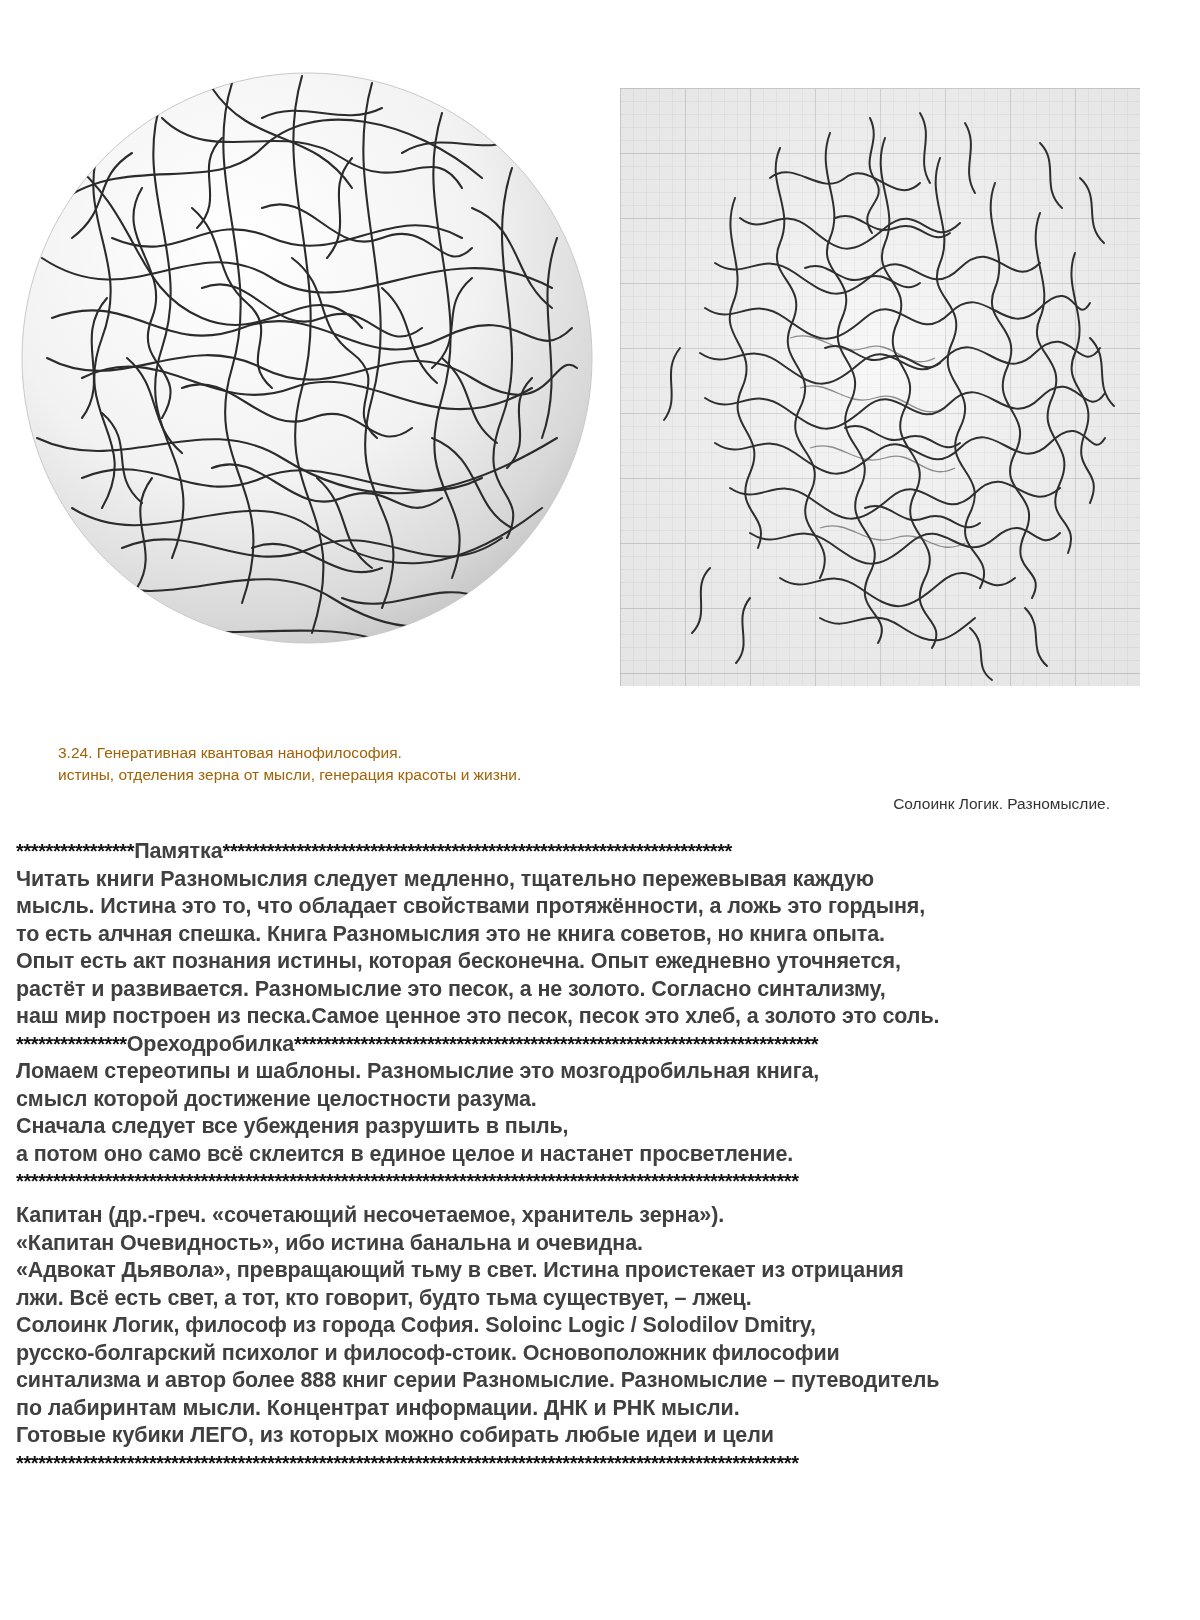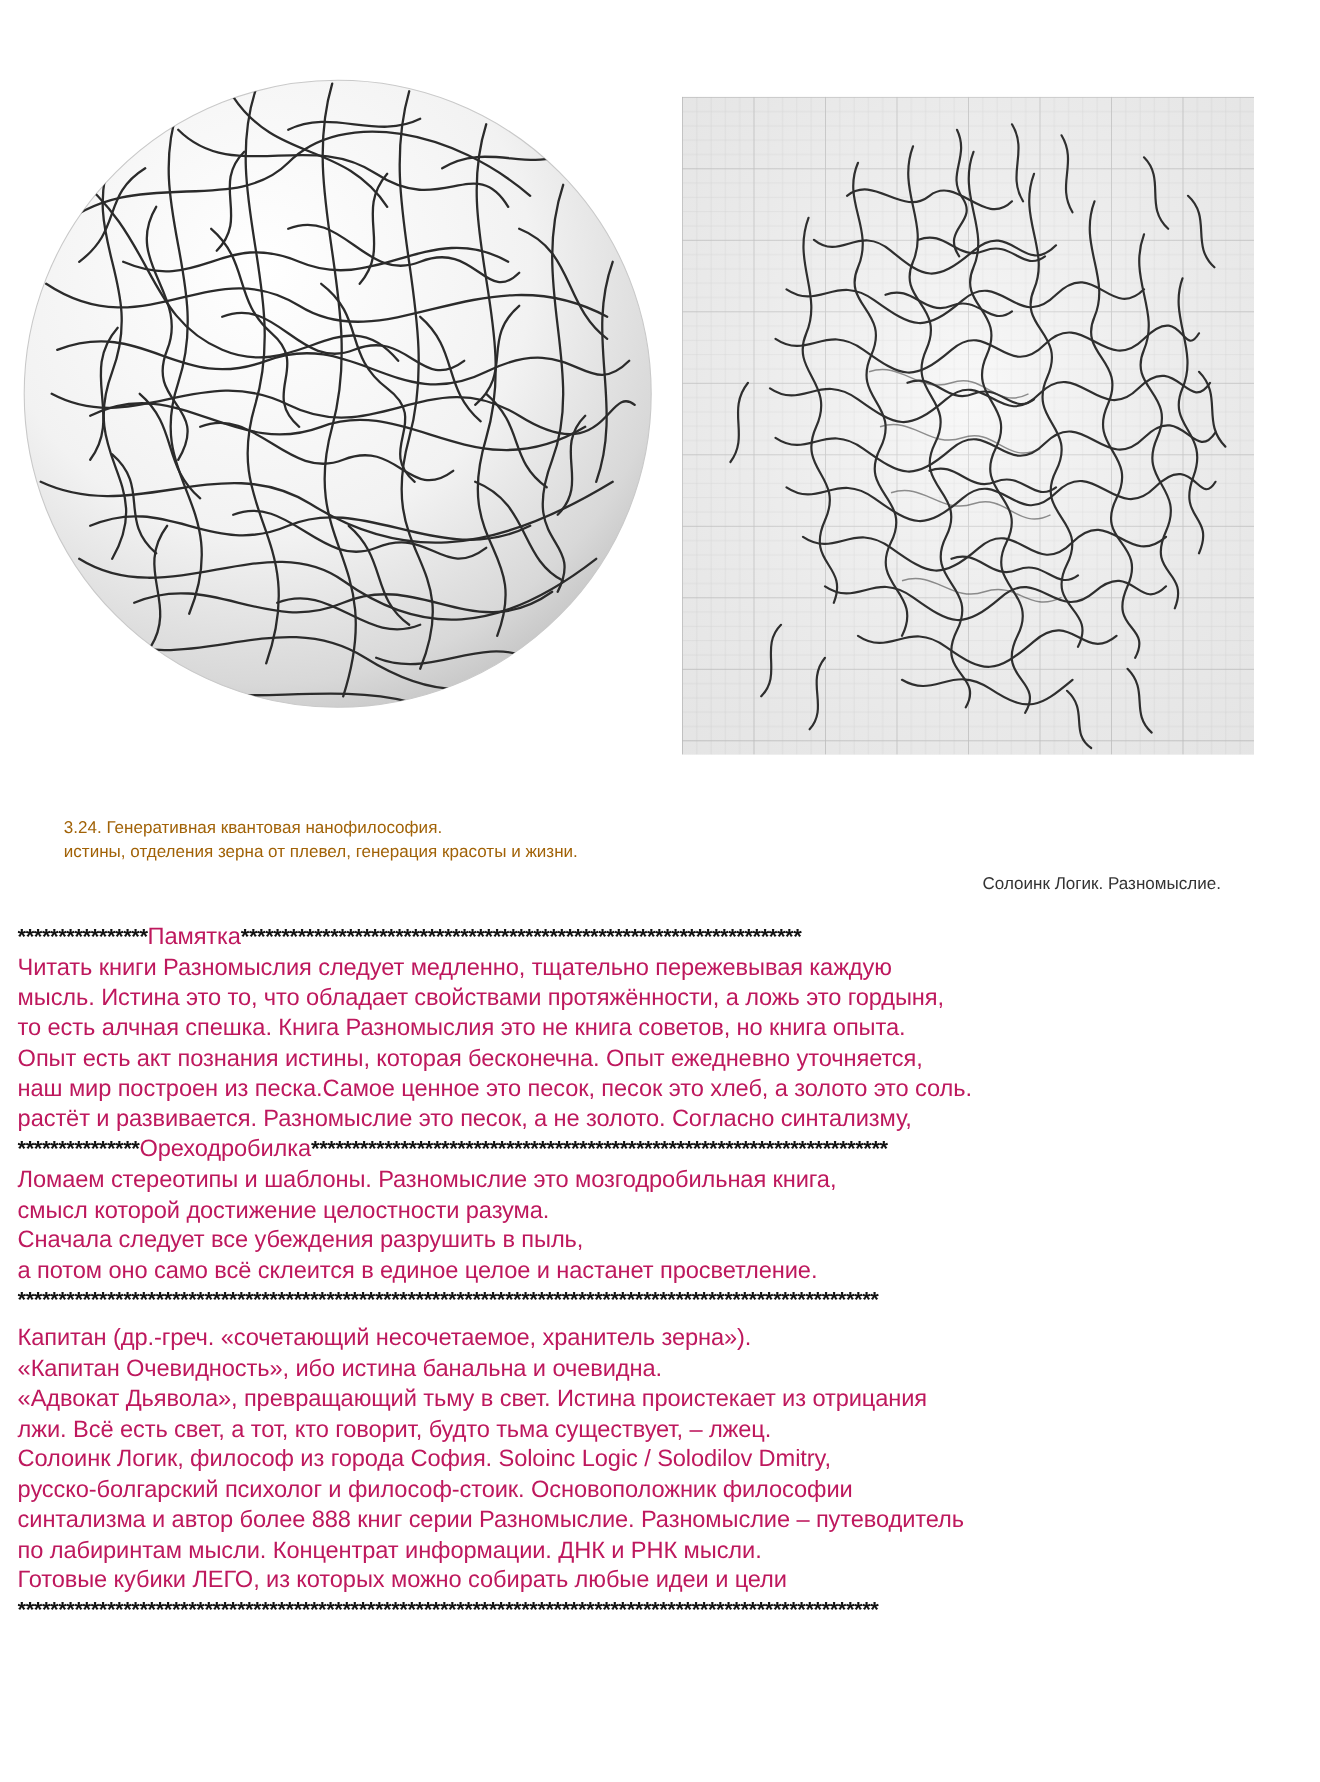--- a/index.html
+++ b/index.html
@@ -72,22 +72,22 @@
   
   .body-text {
     position: absolute;
     left: 16px;
     top: 838px;
     width: 1168px;
   }
   .btline {
     font-size: 21.5px;
     line-height: 27.5px;
-    font-weight: normal;
-    color: #be185d;
+    font-weight: bold;
+    color: #404040;
     white-space: pre;
     letter-spacing: -0.1px;
   }
   .stars {
     font-size: 20px;
     line-height: 27px;
     font-weight: bold;
     color: #111111;
     white-space: pre;
     overflow: hidden;
@@ -236,34 +236,34 @@
           <path d="M190 360 C220 350, 235 380, 265 370 S305 395, 335 380"></path>
           <path d="M200 440 C230 430, 245 460, 275 450 S315 470, 345 455"></path>
         </g>
       </svg>
     </div>
 
   </div>
 
   <div class="caption-block">
     <div class="caption-line">3.24. Генеративная квантовая нанофилософия.</div>
-    <div class="caption-line">истины, отделения зерна от плевел, генерация красоты и жизни.</div>
+    <div class="caption-line">истины, отделения зерна от мысли, генерация красоты и жизни.</div>
     <div class="attribution">Солоинк Логик. Разномыслие.</div>
   </div>
 
   <div class="body-text">
 
     <div class="stars-row"><span class="stars">****************</span><span class="btline" style="display:inline">Памятка</span><span class="stars">*********************************************************************</span></div>
 
     <div class="btline">Читать книги Разномыслия следует медленно, тщательно пережевывая каждую</div>
     <div class="btline">мысль. Истина это то, что обладает свойствами протяжённости, а ложь это гордыня,</div>
     <div class="btline">то есть алчная спешка. Книга Разномыслия это не книга советов, но книга опыта.</div>
     <div class="btline">Опыт есть акт познания истины, которая бесконечна. Опыт ежедневно уточняется,</div>
+    <div class="btline">растёт и развивается. Разномыслие это песок, а не золото. Согласно синтализму,</div>
     <div class="btline">наш мир построен из песка.Самое ценное это песок, песок это хлеб, а золото это соль.</div>
-    <div class="btline">растёт и развивается. Разномыслие это песок, а не золото. Согласно синтализму,</div>
 
     <div class="stars-row"><span class="stars">***************</span><span class="btline" style="display:inline">Ореходробилка</span><span class="stars">***********************************************************************</span></div>
 
     <div class="btline">Ломаем стереотипы и шаблоны. Разномыслие это мозгодробильная книга,</div>
     <div class="btline">смысл которой достижение целостности разума.</div>
     <div class="btline">Сначала следует все убеждения разрушить в пыль,</div>
     <div class="btline">а потом оно само всё склеится в единое целое и настанет просветление.</div>
 
     <div class="stars-row"><span class="stars">**********************************************************************************************************</span></div>
 

